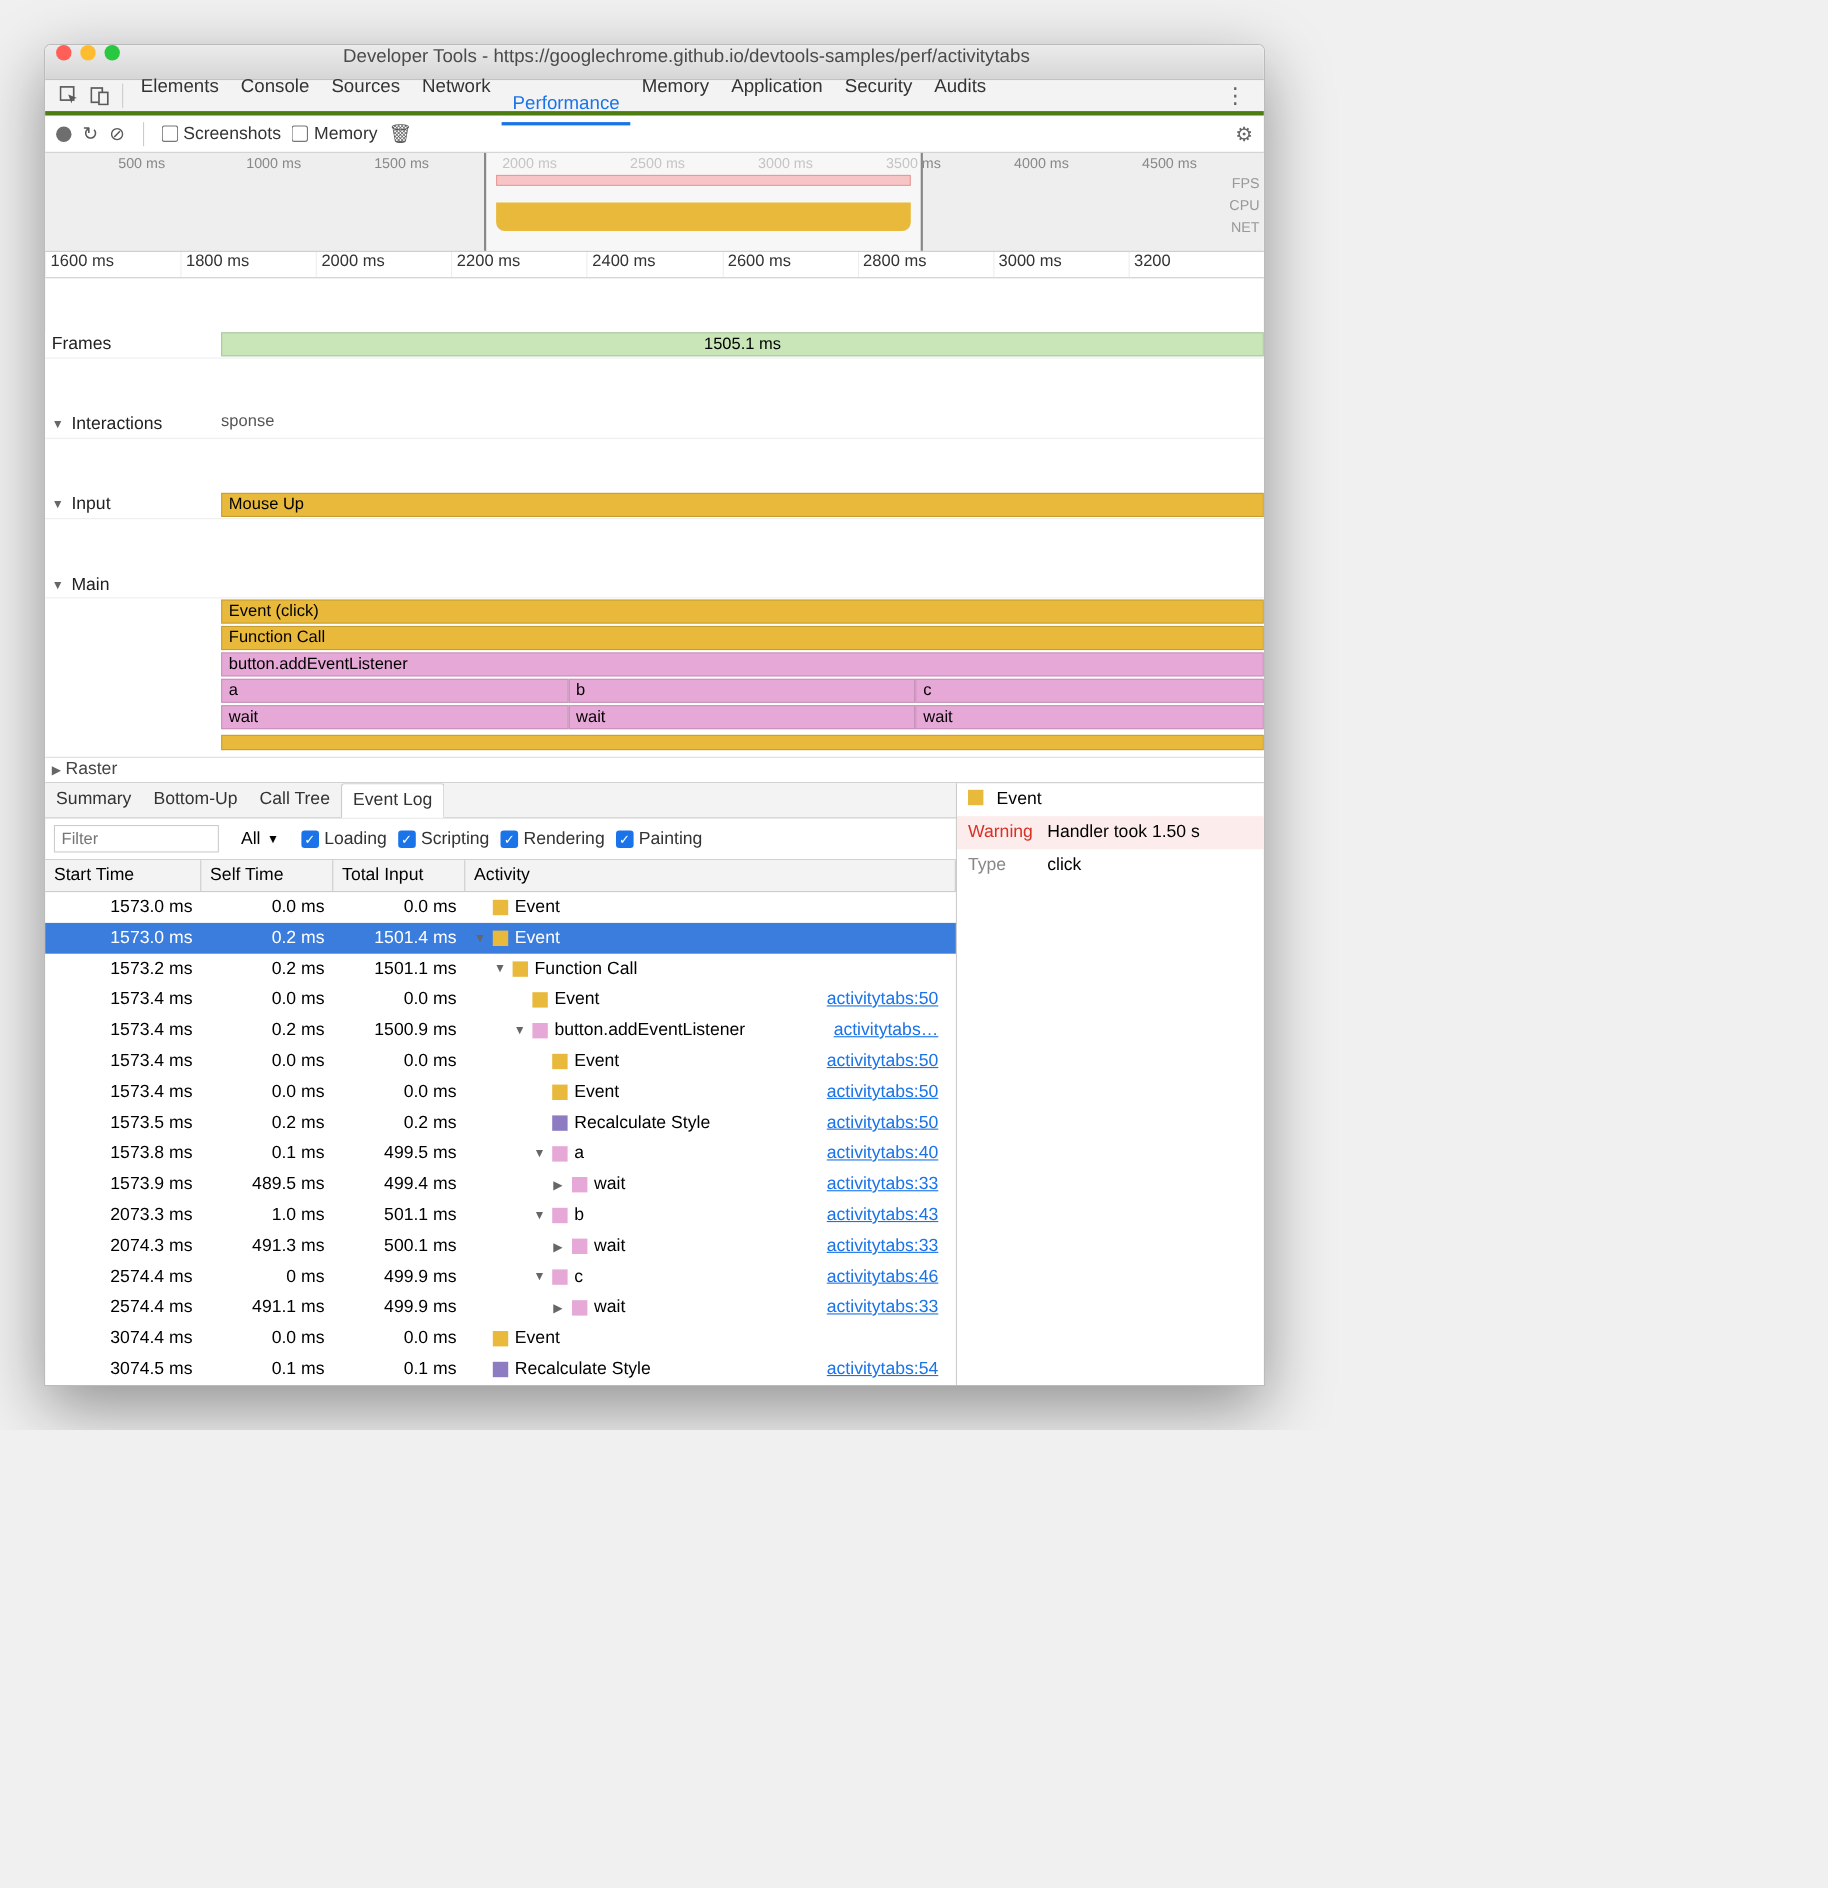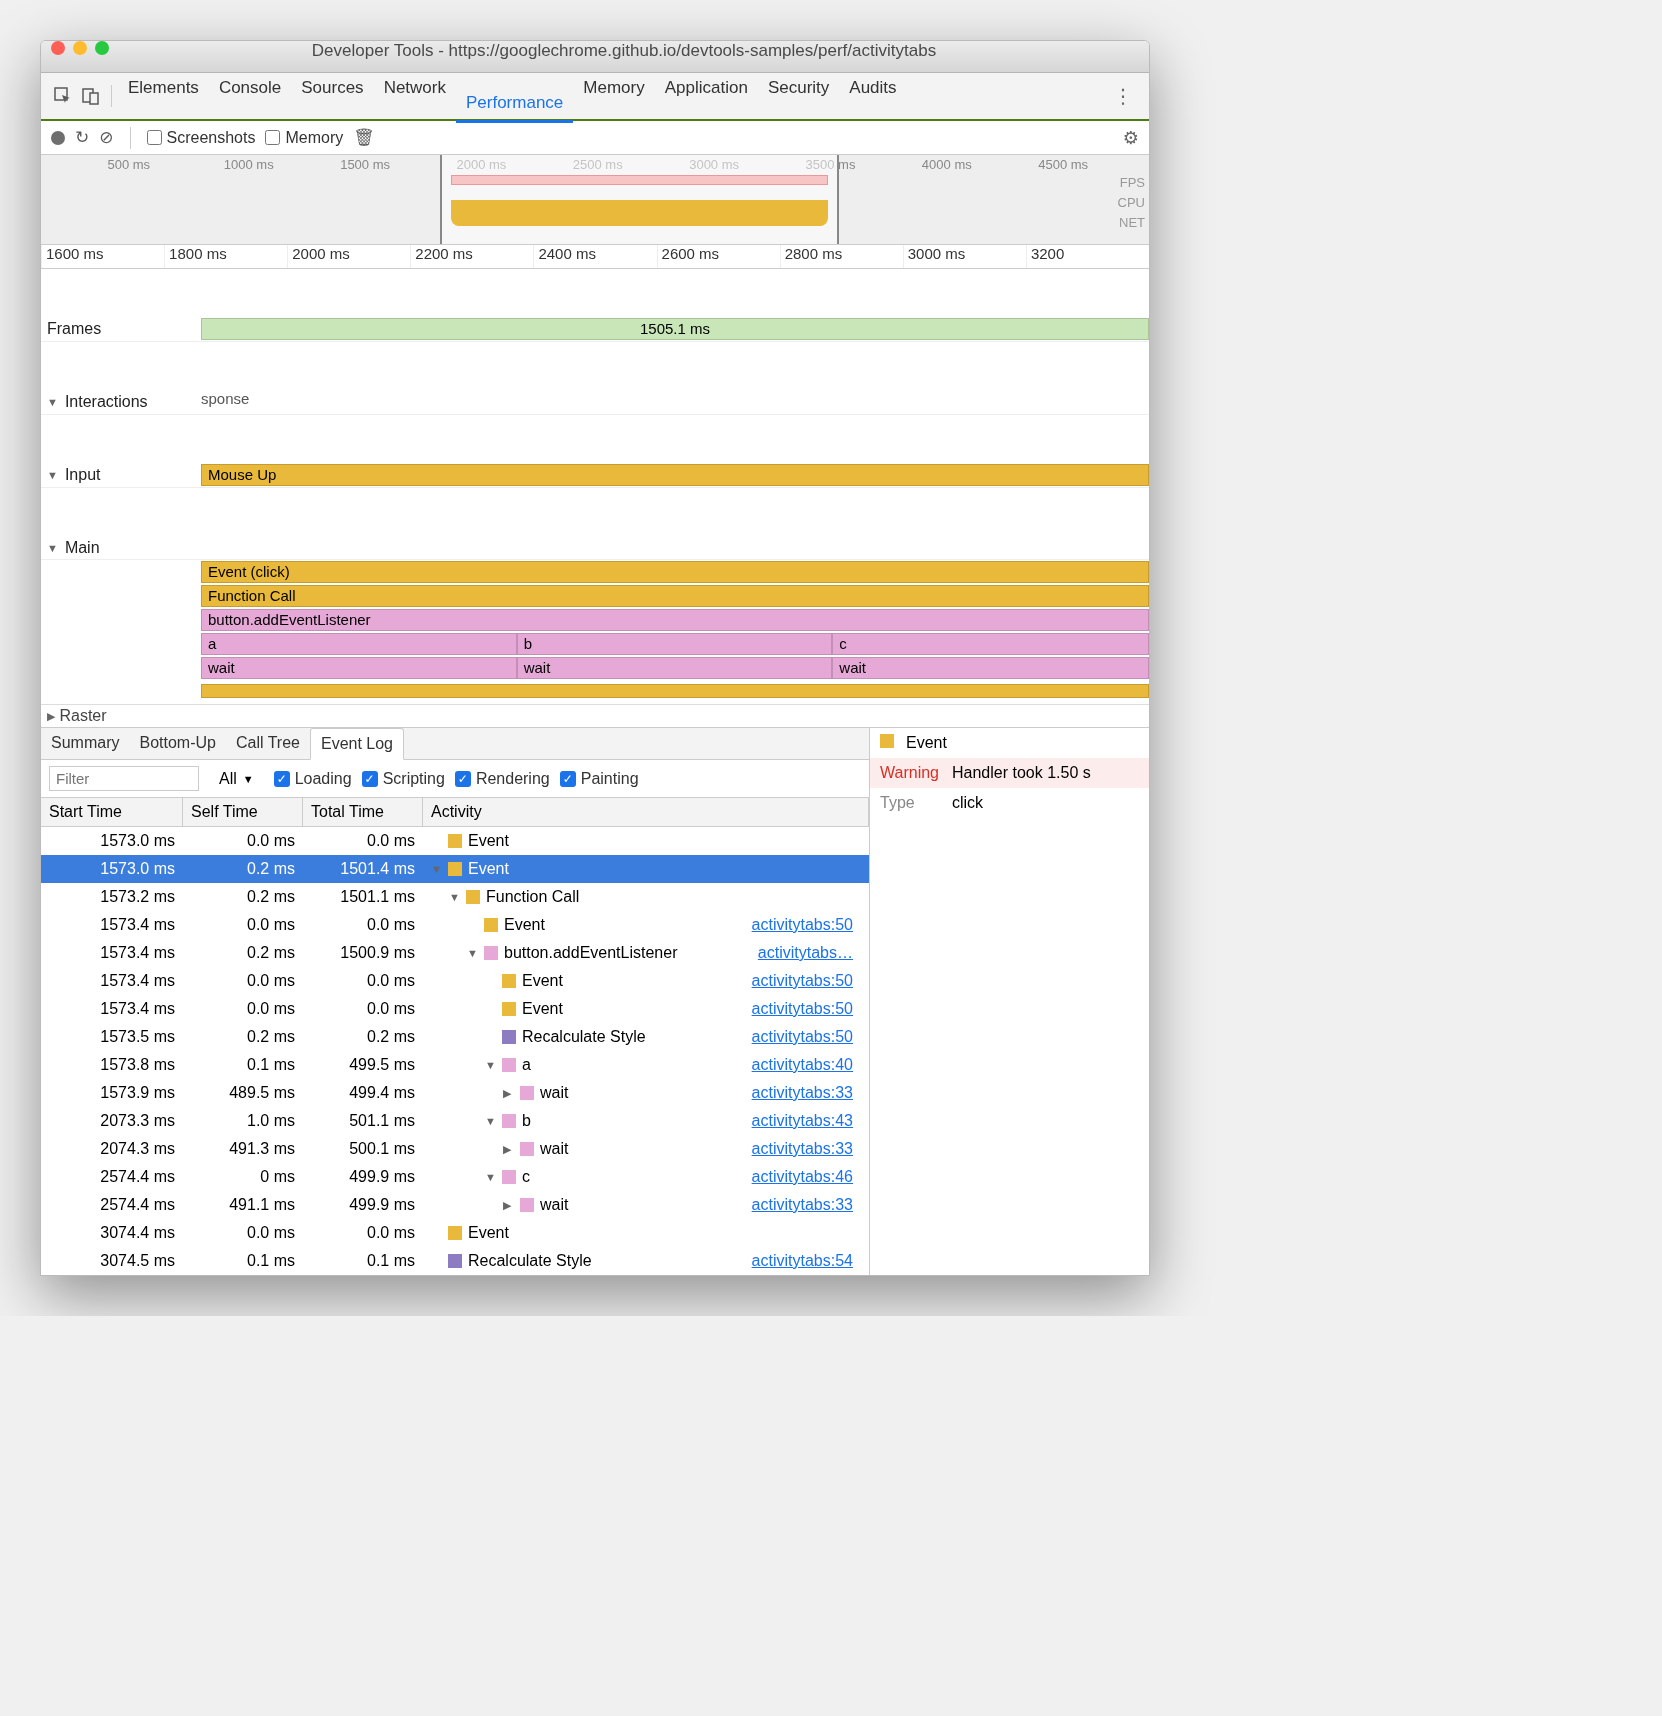--- a/index.html
+++ b/index.html
@@ -3,21 +3,21 @@
 <meta charset="utf-8">
 <style>
 * { box-sizing: border-box; margin: 0; padding: 0; }
 body { font-family: -apple-system, "Helvetica Neue", Arial, sans-serif; font-size: 17px; background: #f0f0f0; padding: 40px; }
 .window { width: 1110px; background: #fff; border: 1px solid #bbb; border-radius: 6px 6px 0 0; box-shadow: 0 20px 60px rgba(0,0,0,0.4); overflow: hidden; }
 .titlebar { background: linear-gradient(#ebebeb, #d6d6d6); height: 32px; display: flex; padding: 0 10px; border-bottom: 1px solid #b5b5b5; }
 .traffic { display: flex; gap: 8px; }
 .tl { width: 14px; height: 14px; border-radius: 50%; }
 .red { background: #ff5f57; } .yellow { background: #febc2e; } .green { background: #28c840; }
 .title { flex: 1; text-align: center; color: #4a4a4a; font-size: 17px; }
-.tabs { display: flex; align-items: center; height: 48px; border-bottom: 2px solid #4d7c0f; background: #f3f3f3; padding: 0 8px; }
+.tabs { display: flex; align-items: center; height: 32px; border-bottom: 4px solid #4d7c0f; background: #f3f3f3; padding: 0 8px; }
 .tool-icon { width: 28px; display: flex; justify-content: center; color: #5a5a5a; }
 .sep { width: 1px; height: 22px; background: #ccc; margin: 0 6px; }
 .tab { padding: 0 10px; height: 36px; display: flex; align-items: center; color: #333; cursor: pointer; font-size: 17px; }
 .tab.active { color: #1a73e8; border-bottom: 3px solid #1a73e8; margin-top: 17px; }
 .dots { margin-left: auto; font-size: 20px; color: #666; padding: 0 8px; }
 .toolbar2 { display: flex; align-items: center; height: 34px; border-bottom: 1px solid #ccc; padding: 0 10px; gap: 10px; }
 .rec { width: 14px; height: 14px; border-radius: 50%; background: #6e6e6e; }
 .icon-btn { color: #5a5a5a; cursor: pointer; }
 .chk { display: flex; align-items: center; gap: 5px; font-size: 16px; color: #333; }
 .chk input { width: 15px; height: 15px; }
@@ -249,21 +249,21 @@
             <span>Rendering</span>
           </div>
         <div class="chk">
             <span class="cb">✓</span>
             <span>Painting</span>
           </div>
       </div>
       <div class="thead">
         <div class="c1">Start Time</div>
         <div class="c2">Self Time</div>
-        <div class="c3">Total Time</div>
+        <div class="c3">Total Input</div>
         <div class="c4">Activity</div>
       </div>
       <div class="tbody" id="tbody">
           <div class="trow">
             <div class="c1">1573.0 ms</div>
             <div class="c2">0.0 ms</div>
             <div class="c3">0.0 ms</div>
             <div class="c4">
               <div class="activity" style="padding-left: 0px;">
                 <span class="disc"></span>

